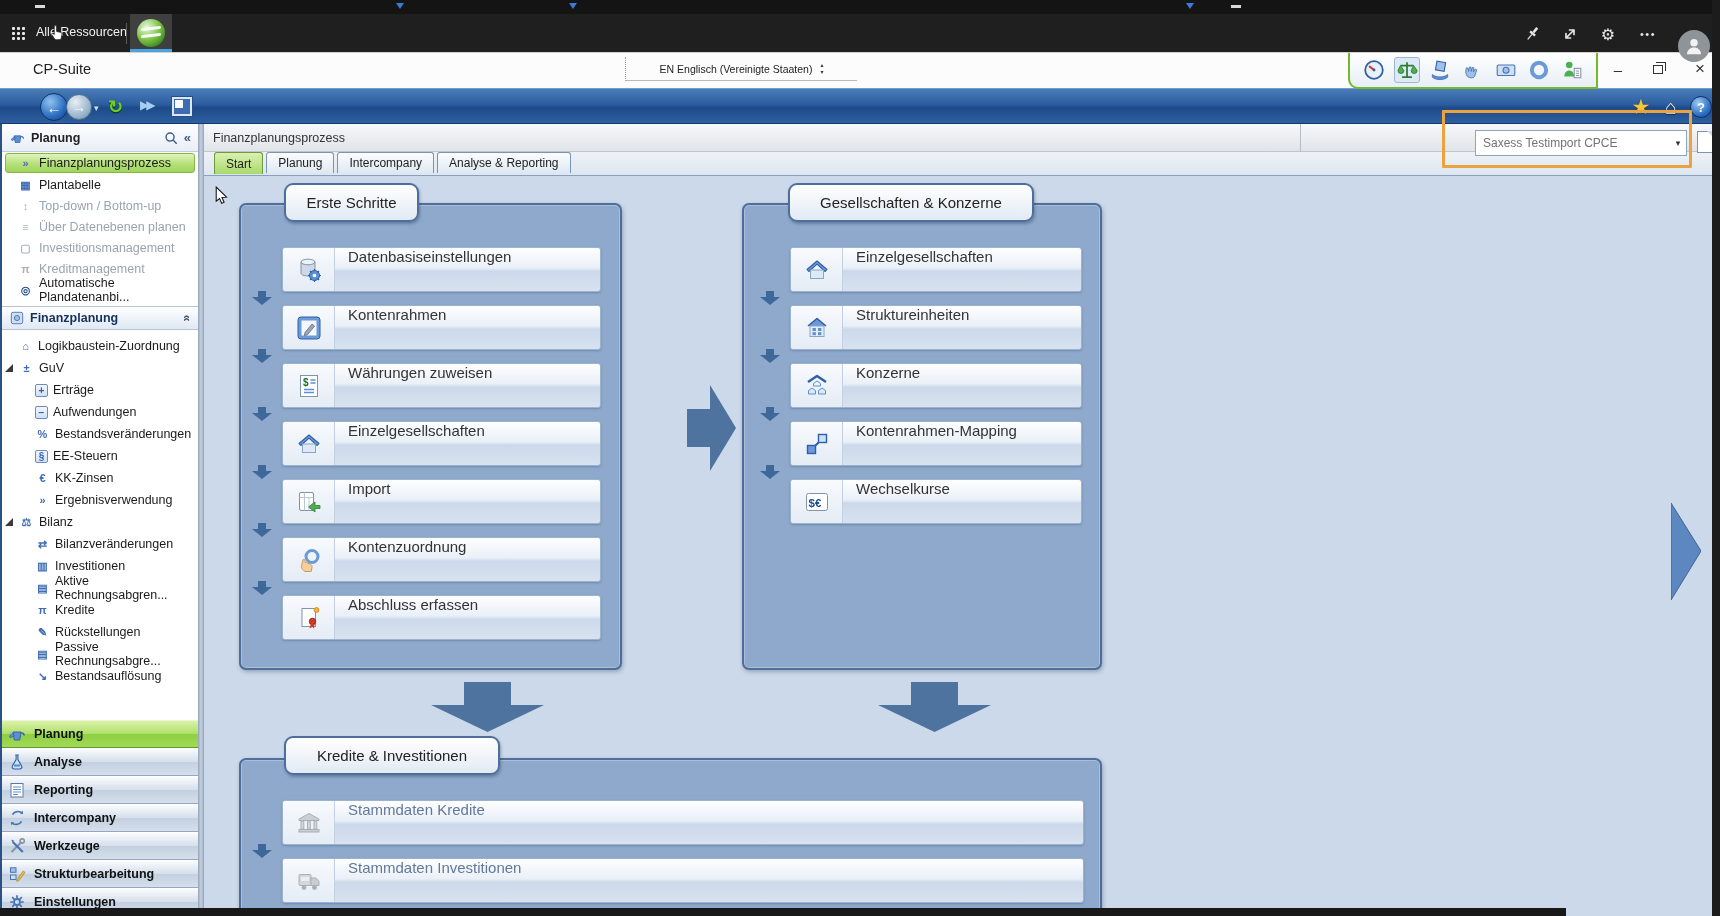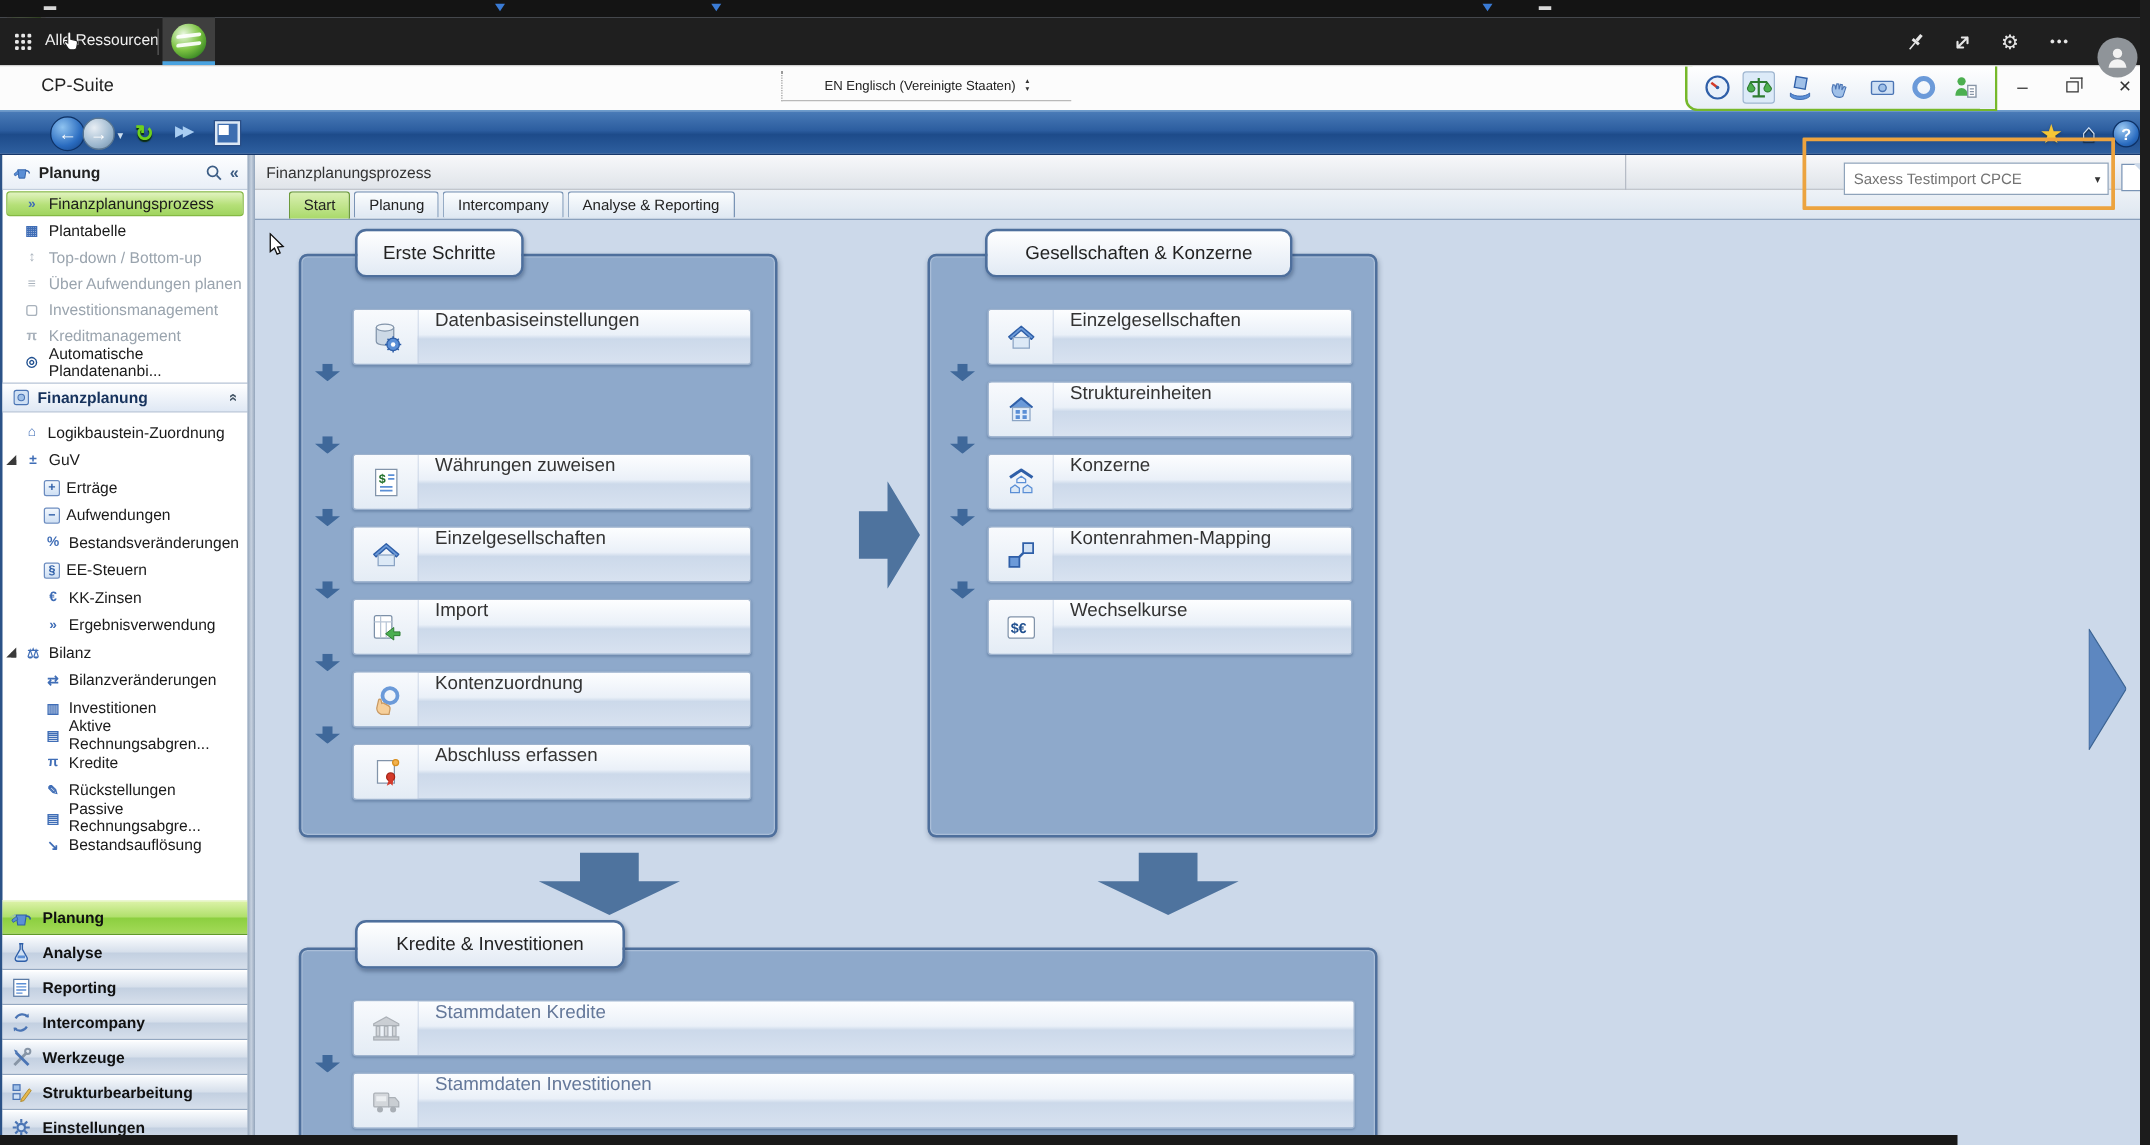--- a/index.html
+++ b/index.html
@@ -83,21 +83,21 @@
 .tg{width:15px;flex:none;text-align:center;font-weight:bold;color:#3f6db6;font-size:11px}
 .tg.boxed{width:13px;height:13px;line-height:11px;font-size:10px;border:1px solid #6b8cc0;border-radius:2px;background:linear-gradient(180deg,#f2f7fd,#cfe0f4);color:#2f5fa8}
 .accordion{margin-top:auto;flex:none}
 .acc{height:28px;display:flex;align-items:center;gap:7px;padding-left:5px;background:linear-gradient(180deg,#fafcfe,#d6dfeb 48%,#c3d0e1 52%,#d6dfeb);border-top:1px solid #fff;border-bottom:1px solid #93a7c0;font-weight:bold;font-size:12.5px;color:#111}
 .acc.active{background:linear-gradient(180deg,#dcf2a8,#b0e06c 48%,#8ccf40 52%,#a3da58);border-top:1px solid #eaf6d2;border-bottom:1px solid #5f9a28}
 .acc-ic{width:20px;height:20px;flex:none;display:flex;align-items:center;justify-content:center}
 
 
 .main-hdr{left:204px;top:124px;width:1516px;height:28px;background:linear-gradient(180deg,#f7f8fa,#e0e4e9);border-bottom:1px solid #c2c6cc;display:flex;align-items:center;padding-left:9px;font-size:12.5px;color:#333;z-index:4}
 .hdr-div{left:1300px;top:124px;width:1px;height:28px;background:#b6bcc6;z-index:5}
-.tabstrip{left:204px;top:152px;width:1516px;height:24px;background:linear-gradient(180deg,#eef2f7,#dde6f0);border-bottom:1px solid #8aa0bc;display:flex;align-items:center;padding-left:27px;gap:3px;z-index:4}
+.tabstrip{left:204px;top:152px;width:1516px;height:24px;background:linear-gradient(180deg,#eef2f7,#dde6f0);border-bottom:1px solid #8aa0bc;display:flex;align-items:flex-start;padding-left:10px;gap:3px;z-index:4}
 .tab{height:21px;display:flex;align-items:center;padding:0 11px;font-size:12px;color:#222;background:linear-gradient(180deg,#fbfdfe,#dfe8f2);border:1px solid #7a94b5;border-bottom:none;border-radius:3px 3px 0 0}
 .tab.active{background:linear-gradient(180deg,#daf0b2,#a9d96a);border-color:#6d9a3c;height:22px}
 
 
 .canvas{left:188px;top:176px;width:1516px;height:740px;background:#ccd9ea;overflow:hidden;z-index:3}
 .fbox{position:absolute;background:#8ea9cb;border:2px solid #4e6f9c;border-radius:7px;box-shadow:inset 0 0 0 1px rgba(255,255,255,.25),1px 2px 4px rgba(30,50,80,.3)}
 .fpill{position:absolute;display:flex;align-items:center;justify-content:center;background:linear-gradient(180deg,#ffffff,#e2eaf4);border:2px solid #4e6f9c;border-radius:9px;font-size:15px;color:#222;box-shadow:1px 2px 3px rgba(30,50,80,.35);z-index:3}
 .fi{position:absolute;height:45px;display:flex;align-items:flex-start;background:linear-gradient(180deg,#fdfeff,#eaf0f8 46%,#ccd9ea 54%,#d8e2f0);border:1px solid #9db2cd;border-radius:3px;box-shadow:0 1px 2px rgba(40,70,110,.3);z-index:2}
 .fi-ic{width:52px;height:100%;flex:none;display:flex;align-items:center;justify-content:center;background:linear-gradient(180deg,#f8fafd,#e4ecf5);border-right:1px solid #c3d0e2;border-radius:3px 0 0 3px}
 .fi-lb{padding-left:13px;font-size:15px;color:#333;white-space:nowrap}
@@ -281,21 +281,21 @@
     <div class="sbi">
       <span class="sg">▦</span>
       <span>Plantabelle</span>
     </div>
     <div class="sbi dis">
       <span class="sg">↕</span>
       <span>Top-down / Bottom-up</span>
     </div>
     <div class="sbi dis">
       <span class="sg">≡</span>
-      <span>Über Aufwendungen planen</span>
+      <span>Über Datenebenen planen</span>
     </div>
     <div class="sbi dis">
       <span class="sg">▢</span>
       <span>Investitionsmanagement</span>
     </div>
     <div class="sbi dis">
       <span class="sg">π</span>
       <span>Kreditmanagement</span>
     </div>
     <div class="sbi">
@@ -489,20 +489,30 @@
         <svg width="26" height="26" viewBox="0 0 26 26">
             <path d="M5 5v11c0 1.8 3.1 3 7 3s7-1.2 7-3V5" fill="#cdd9e6" stroke="#8294aa"></path>
             <ellipse cx="12" cy="5" rx="7" ry="2.8" fill="#eef3f8" stroke="#8294aa"></ellipse>
             <circle cx="18.5" cy="18.5" r="5" fill="#5b8fd6" stroke="#2f5fa8"></circle>
             <circle cx="18.5" cy="18.5" r="1.8" fill="#fff"></circle>
             <path d="M18.5 12v2M18.5 23v2M12 18.5h2M23 18.5h2M14 14l1.4 1.4M21.6 21.6l1.4 1.4M23 14l-1.4 1.4M15.4 21.6L14 23" stroke="#2f5fa8" stroke-width="1.2"></path>
           </svg>
       </span>
       <span class="fi-lb">Datenbasiseinstellungen</span>
     </div>
+    <div class="fi" style="left:94px;top:129px;width:319px">
+      <span class="fi-ic">
+        <svg width="26" height="26" viewBox="0 0 26 26">
+            <rect x="2" y="2" width="22" height="22" rx="3" fill="#6b9ad9" stroke="#2f5fa8"></rect>
+            <rect x="5.5" y="5.5" width="15" height="15" fill="#fff" opacity=".93"></rect>
+            <path d="M9 17.5l7-8.5 2.6 2.1-7 8.5-3.3 1z" fill="#9aa7b8" stroke="#5e6b7c" stroke-width=".8"></path>
+          </svg>
+      </span>
+      <span class="fi-lb">Kontenrahmen</span>
+    </div>
     <div class="fi" style="left:94px;top:187px;width:319px">
       <span class="fi-ic">
         <svg width="26" height="26" viewBox="0 0 26 26">
             <rect x="4.5" y="2.5" width="17" height="21" fill="#fff" stroke="#8294aa"></rect>
             <text x="7" y="13" font-size="10" font-weight="bold" fill="#1f6f28" font-family="Liberation Sans,sans-serif">$</text>
             <path d="M8 16.5h10M8 19.5h10M14.5 7h5M14.5 10h5" stroke="#5b8fd6" stroke-width="1.4"></path>
           </svg>
       </span>
       <span class="fi-lb">Währungen zuweisen</span>
     </div>

